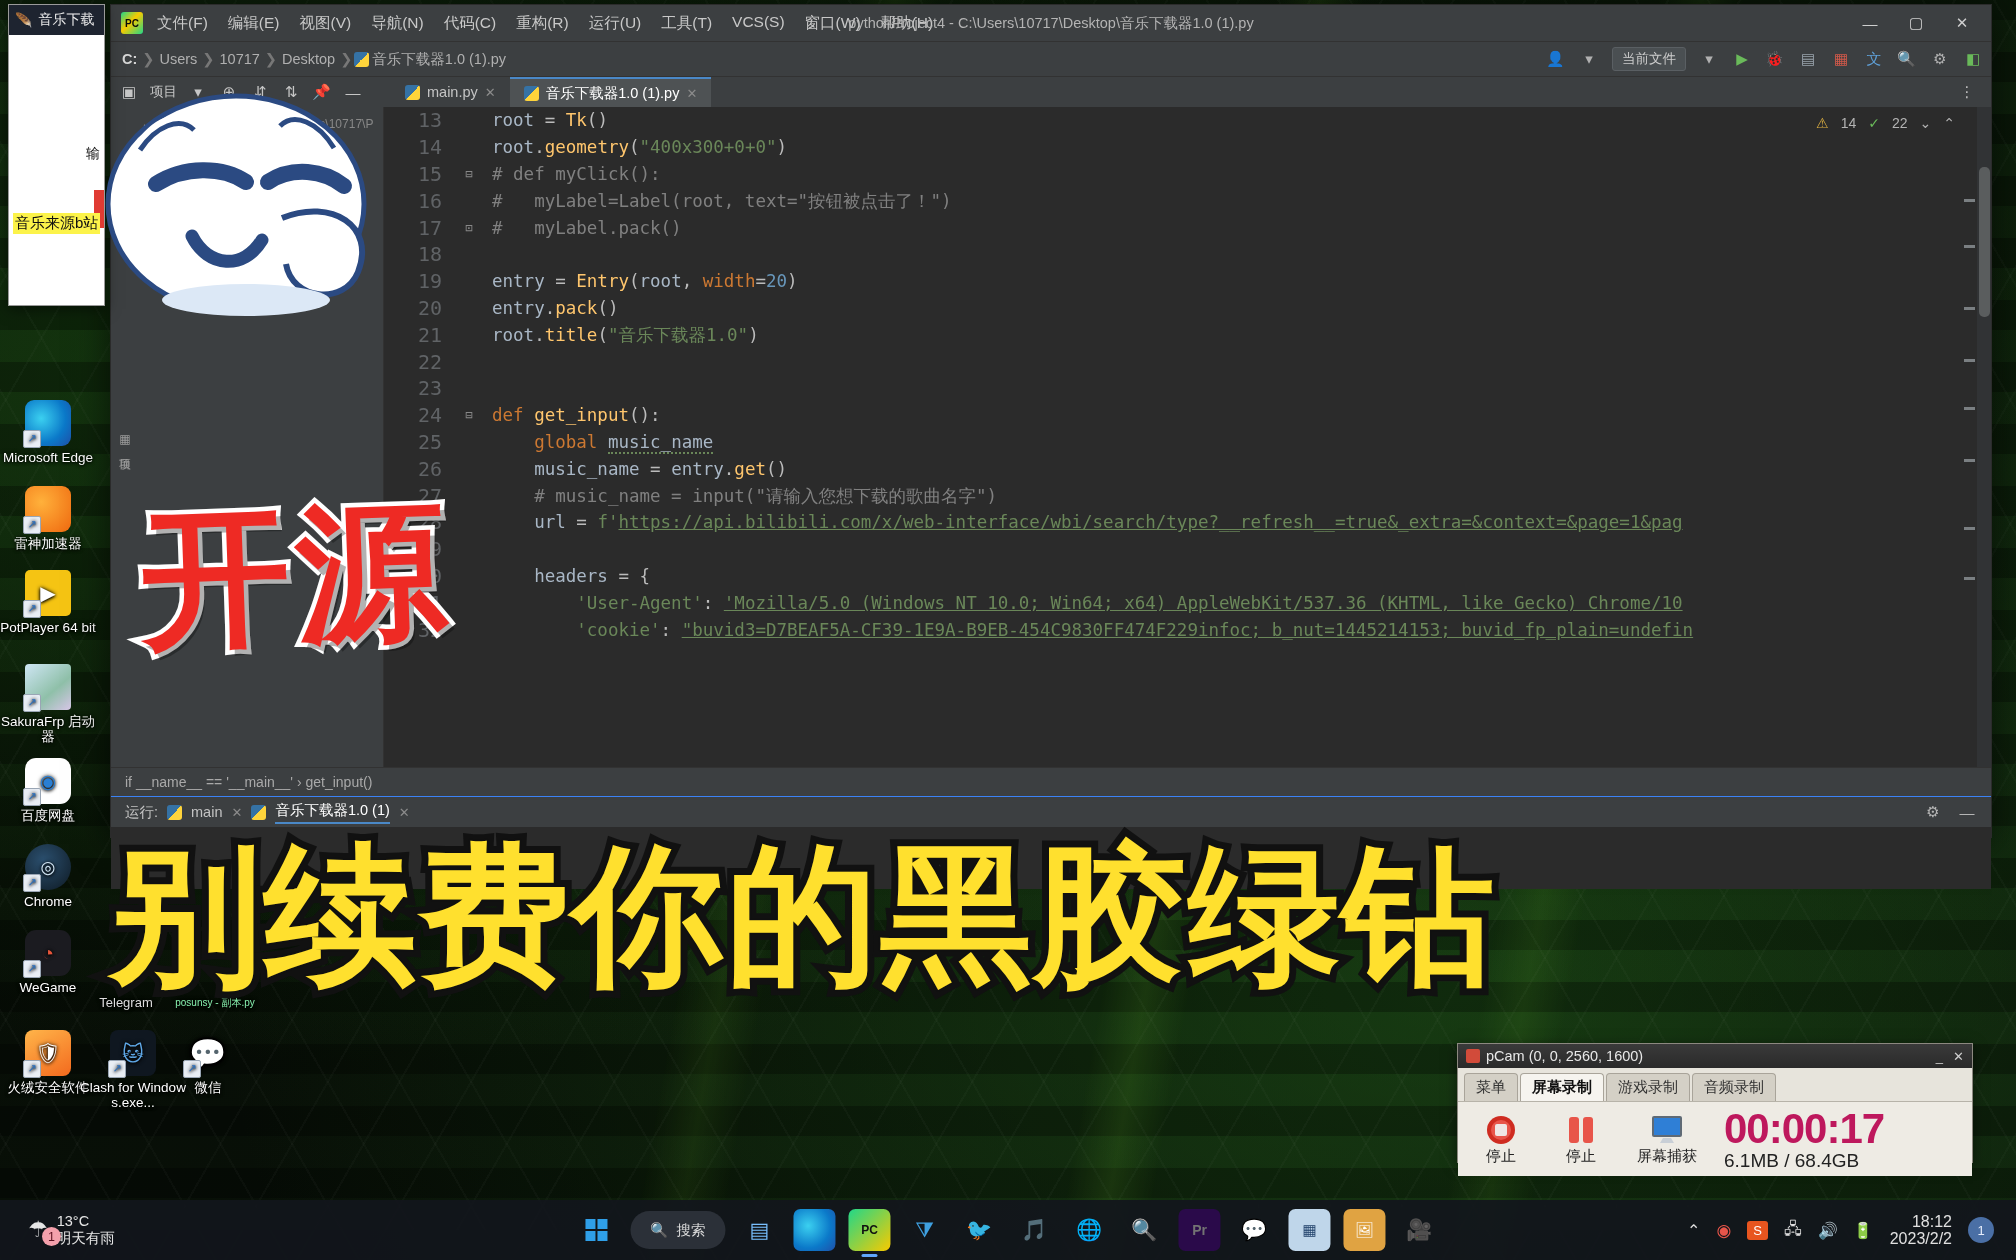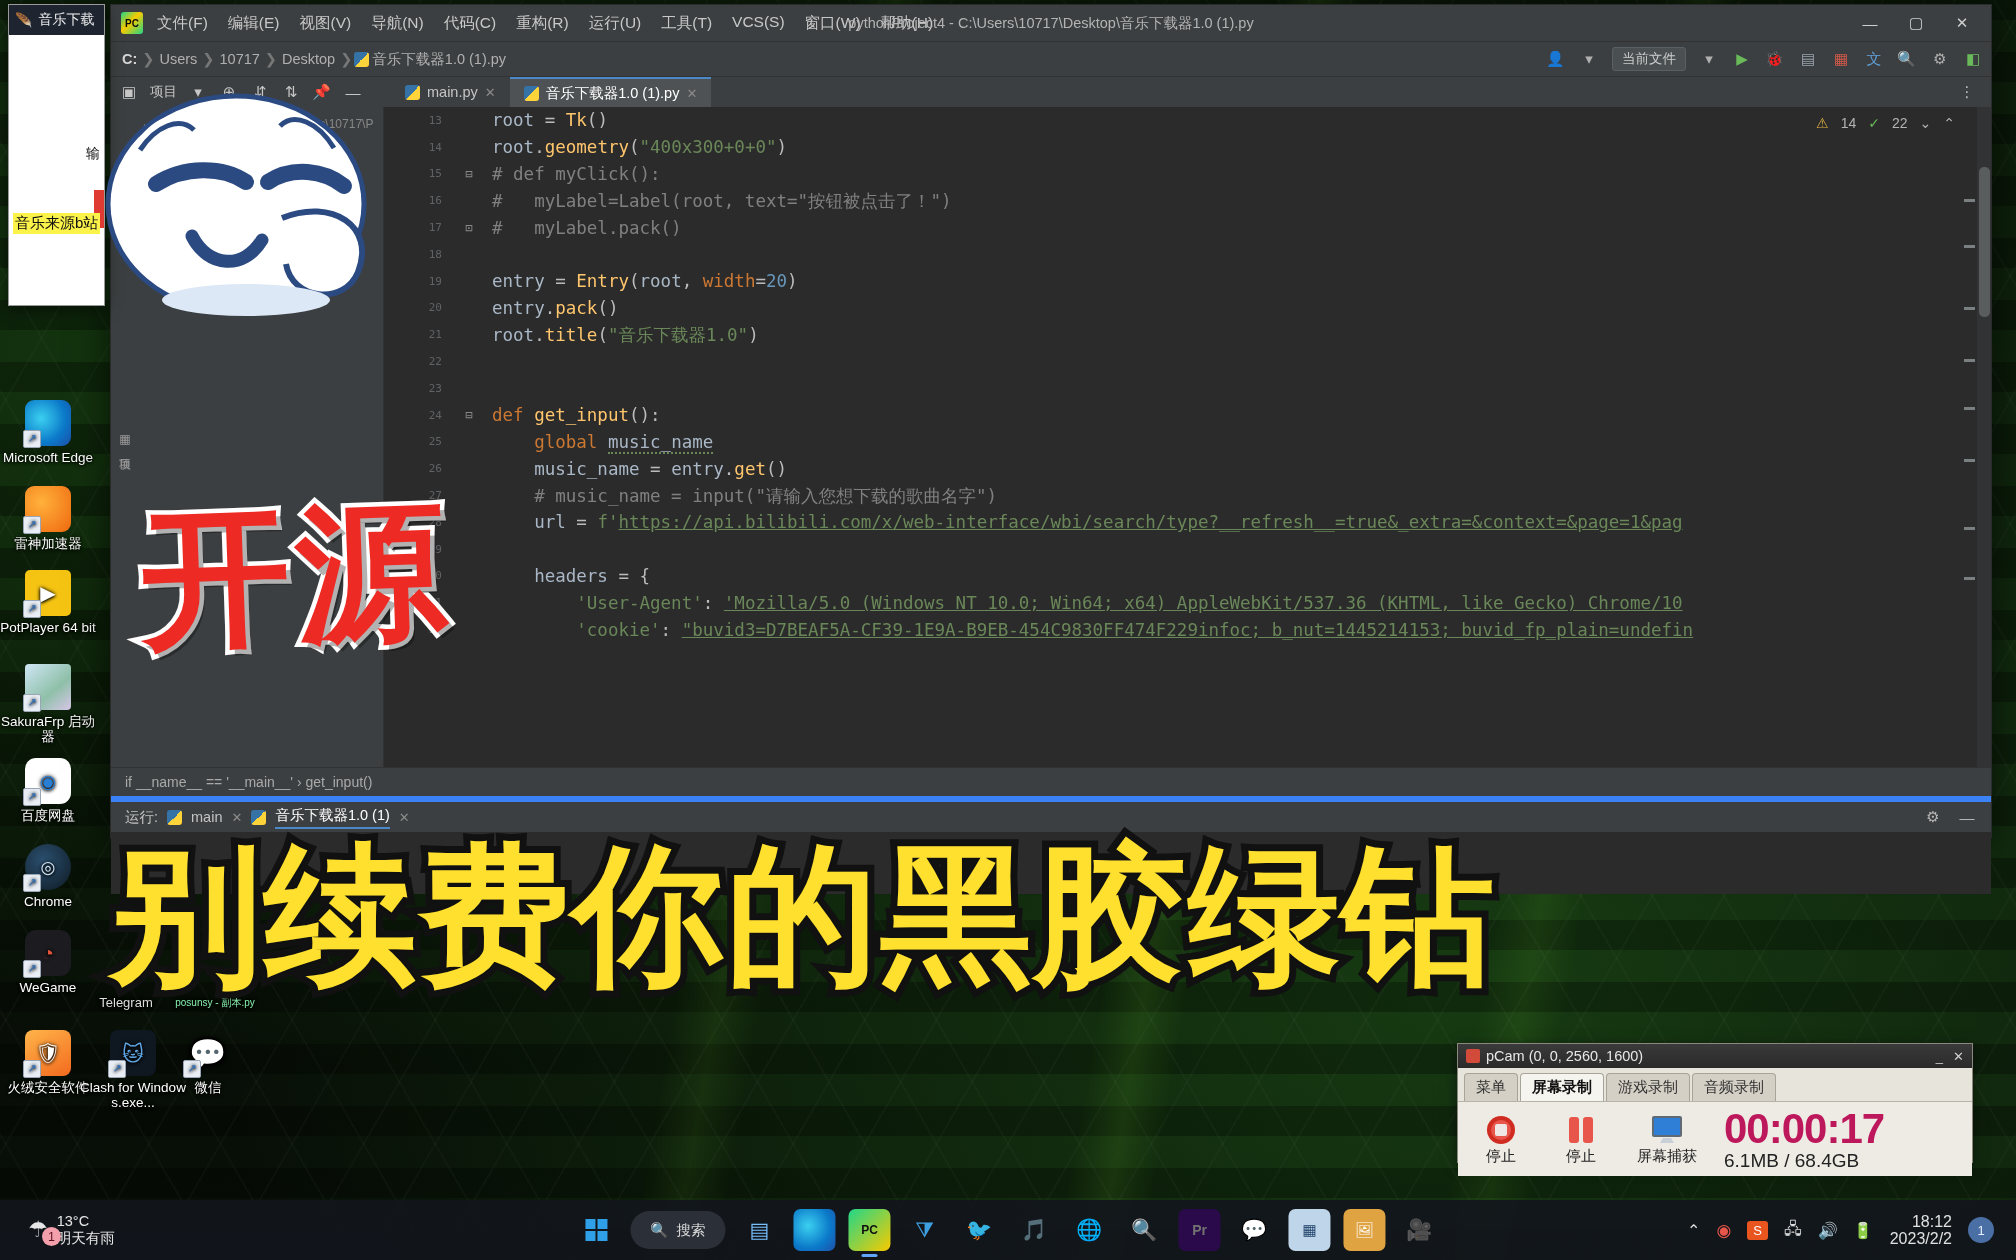--- a/index.html
+++ b/index.html
@@ -81,39 +81,39 @@
   .pc-gutterbar{width:22px;background:#3c3f41;padding-top:8px;
     writing-mode:vertical-rl;font-size:12px;color:#9a9a9a;text-align:center;}
   .pc-projectpane{width:250px;background:#3c3f41;border-right:1px solid #323232;
     font-size:14px;color:#bbb;}
   .pp-tree{padding:6px 8px;font-size:13.5px;line-height:22px;color:#cfcfcf;}
 
   .pc-editor{flex:1;background:#2b2b2b;position:relative;overflow:hidden;}
   .ed-lines{position:absolute;top:0;left:0;right:0;bottom:0;}
   .ed-row{display:flex;height:26.8px;align-items:center;font-size:17.5px;
     font-family:"DejaVu Sans Mono","Liberation Mono",monospace;white-space:pre;}
-  .ed-num{width:58px;text-align:right;padding-right:14px;color:#606366;font-size:11px;flex:none;}
+  .ed-num{width:58px;text-align:right;padding-right:14px;color:#606366;font-size:20px;flex:none;}
   .ed-fold{width:26px;text-align:center;color:#888;font-size:12px;flex:none;}
   .ed-code{padding-left:10px;}
   .k{color:#cc7832;} .s{color:#6A8759;} .c{color:#808080;} .n{color:#6897BB;}
   .f{color:#FFC66D;} .t{color:#A9B7C6;}
   .url{color:#6A8759;text-decoration:underline;}
   .sq{border-bottom:2px dotted #6a8759;}
   .ed-scroll{position:absolute;right:0;top:0;width:14px;bottom:0;background:#313335;}
   .ed-thumb{position:absolute;right:1px;top:60px;width:11px;height:150px;
     background:#5a5d5e;border-radius:5px;}
   .ed-marks{position:absolute;right:16px;top:0;width:12px;bottom:0;}
   .ed-marks i{position:absolute;right:0;width:11px;height:3px;background:#7a7f82;}
   .ed-warn{position:absolute;right:36px;top:8px;display:flex;gap:12px;
     font-size:14px;color:#b3b3b3;align-items:center;}
 
   .pc-navbar{height:28px;background:#3c3f41;display:flex;align-items:center;
     padding:0 14px;font-size:14px;color:#a9a9a9;border-top:1px solid #323232;}
   .pc-runhead{height:30px;background:#3c3f41;display:flex;align-items:center;
-    padding:0 14px;gap:9px;font-size:14.5px;color:#c3c3c3;border-top:6px solid #3b82f6;}
+    padding:0 14px;gap:9px;font-size:14.5px;color:#c3c3c3;border-top:1px solid #3b82f6;}
   .pc-runbody{height:62px;background:#2b2b2b;}
   .pc-runright{margin-left:auto;display:flex;gap:14px;color:#b5b5b5;}
 
   
   #tkwin{position:absolute;left:8px;top:4px;width:95px;height:300px;
     background:#ffffff;border:1px solid #9a9a9a;box-shadow:0 3px 14px rgba(0,0,0,.5);
     overflow:hidden;z-index:5;}
   #tkwin .tk-title{height:30px;background:#1e2430;color:#eaeaea;font-size:14px;
     display:flex;align-items:center;gap:6px;padding:0 6px;white-space:nowrap;overflow:hidden;}
   #tkwin .tk-body{position:relative;height:270px;}

